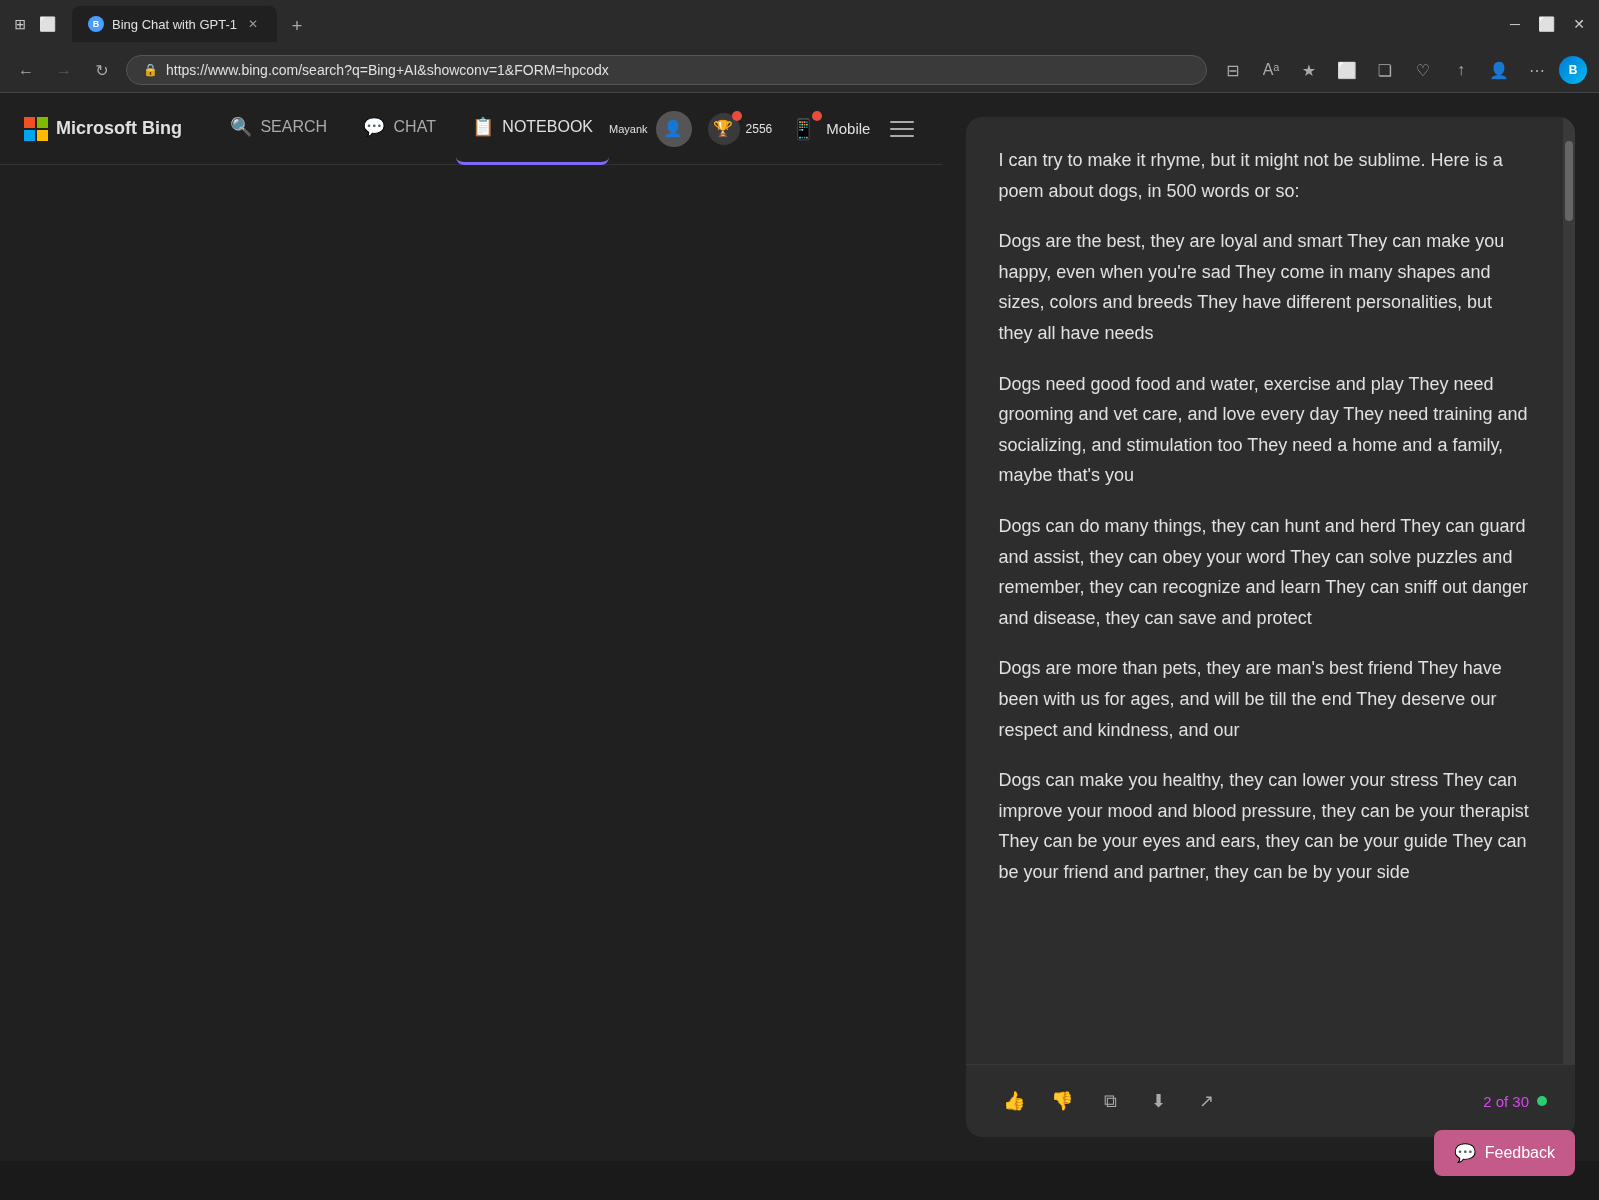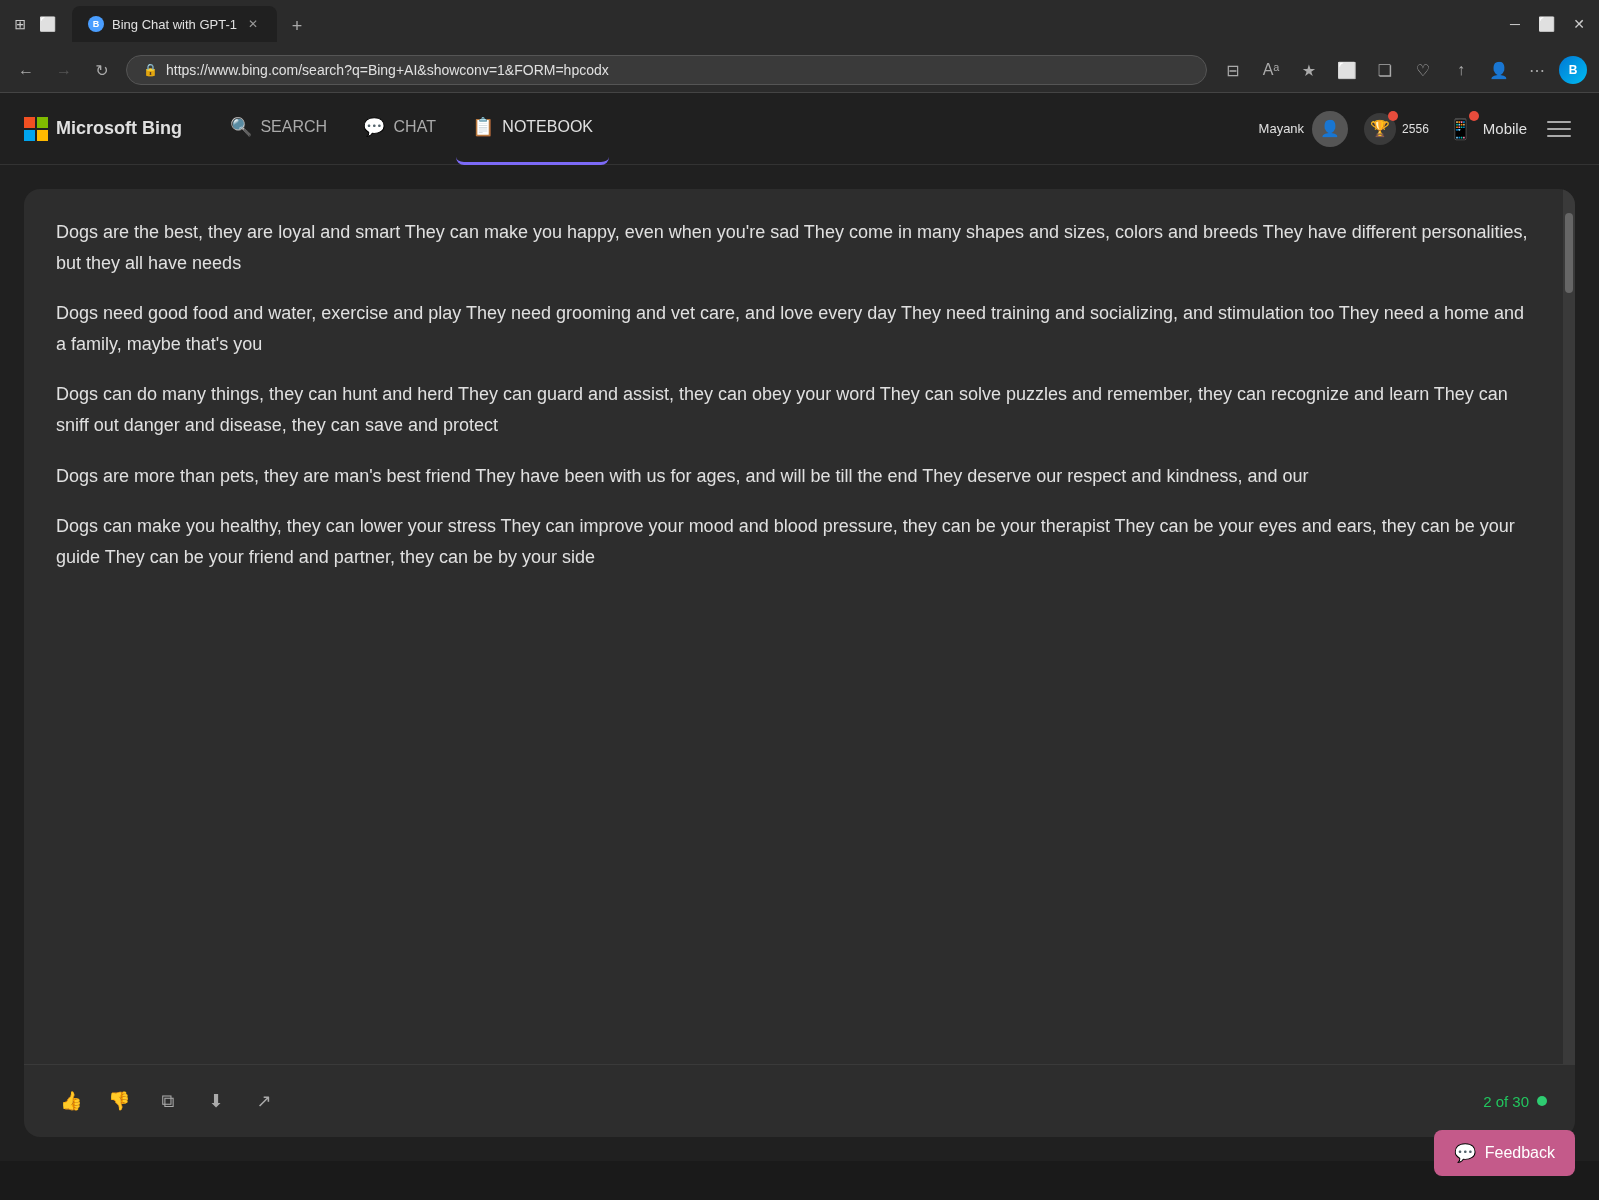--- a/index.html
+++ b/index.html
@@ -145,21 +145,21 @@
       color: white;
       font-size: 12px;
       font-weight: bold;
     }
 
     
     .app-container {
       background: #202020;
       height: calc(1200px - 132px);
       display: flex;
-      flex-direction: column;
+      flex-direction: row;
     }
 
     
     .top-nav {
       display: flex;
       align-items: center;
       padding: 0 24px;
       height: 72px;
       border-bottom: 1px solid #333;
       background: #202020;
@@ -212,21 +212,21 @@
       display: flex;
       align-items: center;
       gap: 16px;
     }
     .user-info {
       display: flex;
       align-items: center;
       gap: 8px;
       cursor: pointer;
     }
-    .user-name { font-size: 13px; color: #e0e0e0; margin-left: 28px; }
+    .user-name { font-size: 11px; color: #e0e0e0; }
     .user-avatar {
       width: 36px;
       height: 36px;
       border-radius: 50%;
       background: #555;
       display: flex;
       align-items: center;
       justify-content: center;
       color: #e0e0e0;
       font-size: 16px;
@@ -427,21 +427,21 @@
       border-radius: 8px;
       border: none;
       background: none;
     }
     .response-counter {
       margin-left: auto;
       display: flex;
       align-items: center;
       gap: 8px;
       font-size: 15px;
-      color: #22c55e;
+      color: #d946ef;
     }
     .counter-dot {
       width: 10px;
       height: 10px;
       background: #2ecc71;
       border-radius: 50%;
     }
 
     
     .feedback-btn {
@@ -585,20 +585,21 @@
       </div>
     </div>
   </div>
 
   <div class="content-area">
 
 
     <div class="right-panel">
       <div style="display:flex; flex:1; overflow:hidden;">
         <div class="response-scroll">
+          <p class="response-para">I can try to make it rhyme, but it might not be sublime. Here is a poem about dogs, in 500 words or so:</p>
           <p class="response-para">Dogs are the best, they are loyal and smart They can make you happy, even when you're sad They come in many shapes and sizes, colors and breeds They have different personalities, but they all have needs</p>
           <p class="response-para">Dogs need good food and water, exercise and play They need grooming and vet care, and love every day They need training and socializing, and stimulation too They need a home and a family, maybe that's you</p>
           <p class="response-para">Dogs can do many things, they can hunt and herd They can guard and assist, they can obey your word They can solve puzzles and remember, they can recognize and learn They can sniff out danger and disease, they can save and protect</p>
           <p class="response-para">Dogs are more than pets, they are man's best friend They have been with us for ages, and will be till the end They deserve our respect and kindness, and our</p>
           <p class="response-para">Dogs can make you healthy, they can lower your stress They can improve your mood and blood pressure, they can be your therapist They can be your eyes and ears, they can be your guide They can be your friend and partner, they can be by your side</p>
         </div>
         <div class="scroll-indicator">
           <div class="scroll-thumb"></div>
         </div>
       </div>

